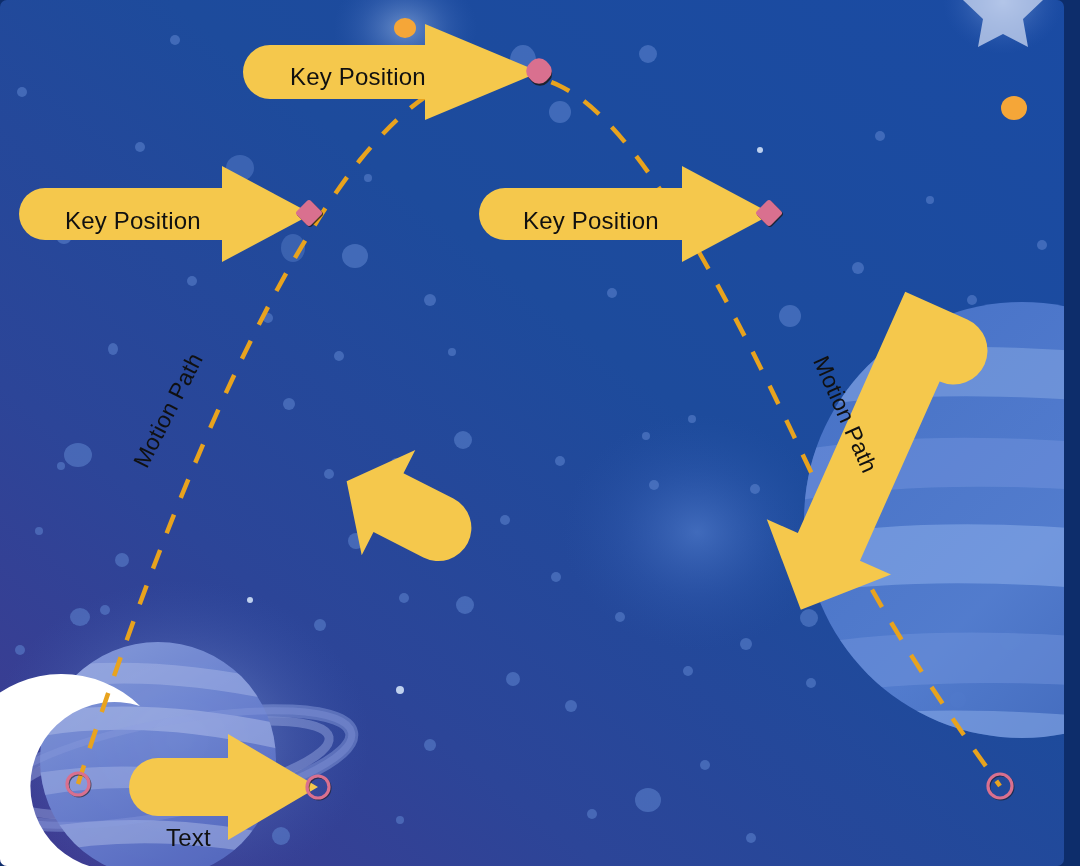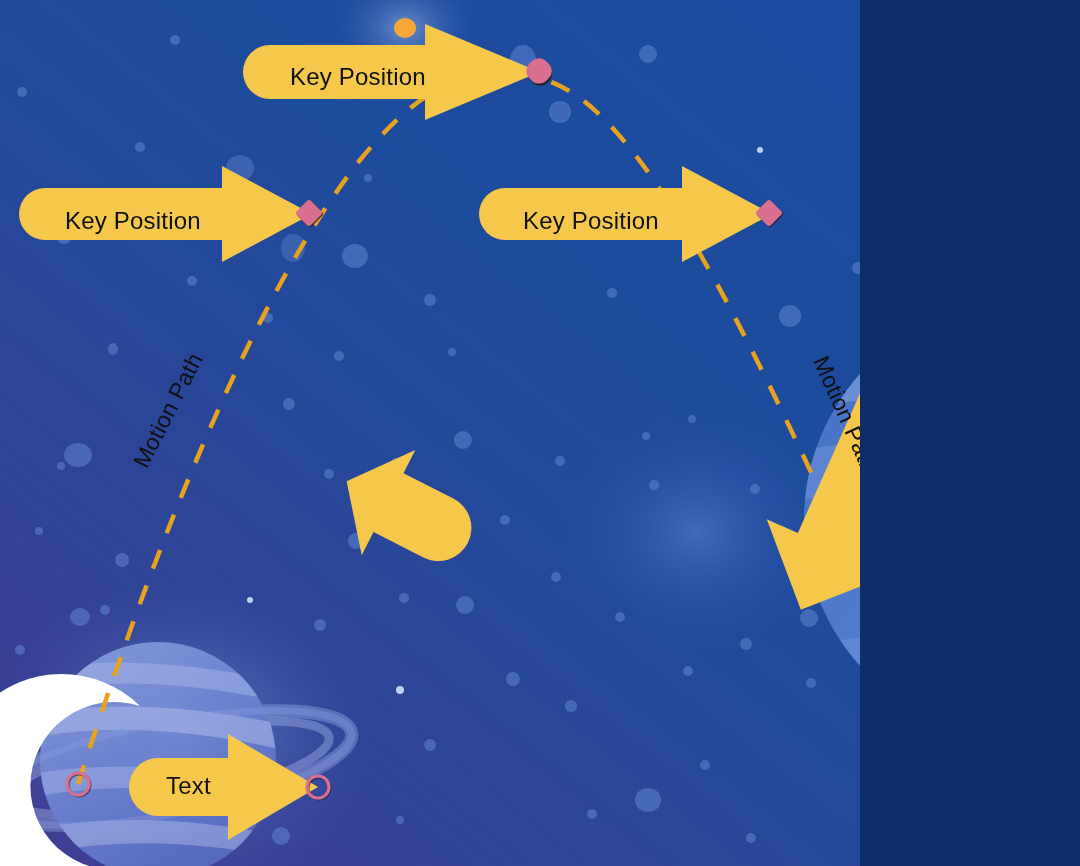--- a/index.html
+++ b/index.html
@@ -3,24 +3,25 @@
 <meta charset="utf-8">
 <title>Motion Path Diagram</title>
 <style>
   html, body {
     margin: 0;
     padding: 0;
     background: #0d2d6b;
   }
   #stage {
     position: relative;
-    width: 860px;
+    width: 1064px;
     height: 866px;
     overflow: hidden;
     font-family: "Liberation Sans", sans-serif;
+    border-radius: 7px;
   }
   #scene { position: absolute; left: 0; top: 0; }
   .lbl {
     position: absolute;
     color: #101010;
     font-family: "Liberation Sans", sans-serif;
     font-size: 24px;
     font-weight: 400;
     white-space: nowrap;
     pointer-events: none;
@@ -261,15 +262,15 @@
   <div class="lbl" style="left:290px; top:63px;">Key Position</div>
 
   <div class="lbl" style="left:65px; top:207px;">Key Position</div>
 
   <div class="lbl" style="left:523px; top:207px;">Key Position</div>
 
   <div class="lbl lbl-mid" style="left:128px; top:460px; transform:rotate(-63deg); transform-origin:left top;">Motion Path</div>
 
   <div class="lbl lbl-mid" style="left:832px; top:352px; transform:rotate(66deg); transform-origin:left top;">Motion Path</div>
 
-  <div class="lbl" style="left:166px; top:772px;">Text</div>
+  <div class="lbl" style="left:166px; top:824px;">Text</div>
 
 </div>
 
 </body></html>

